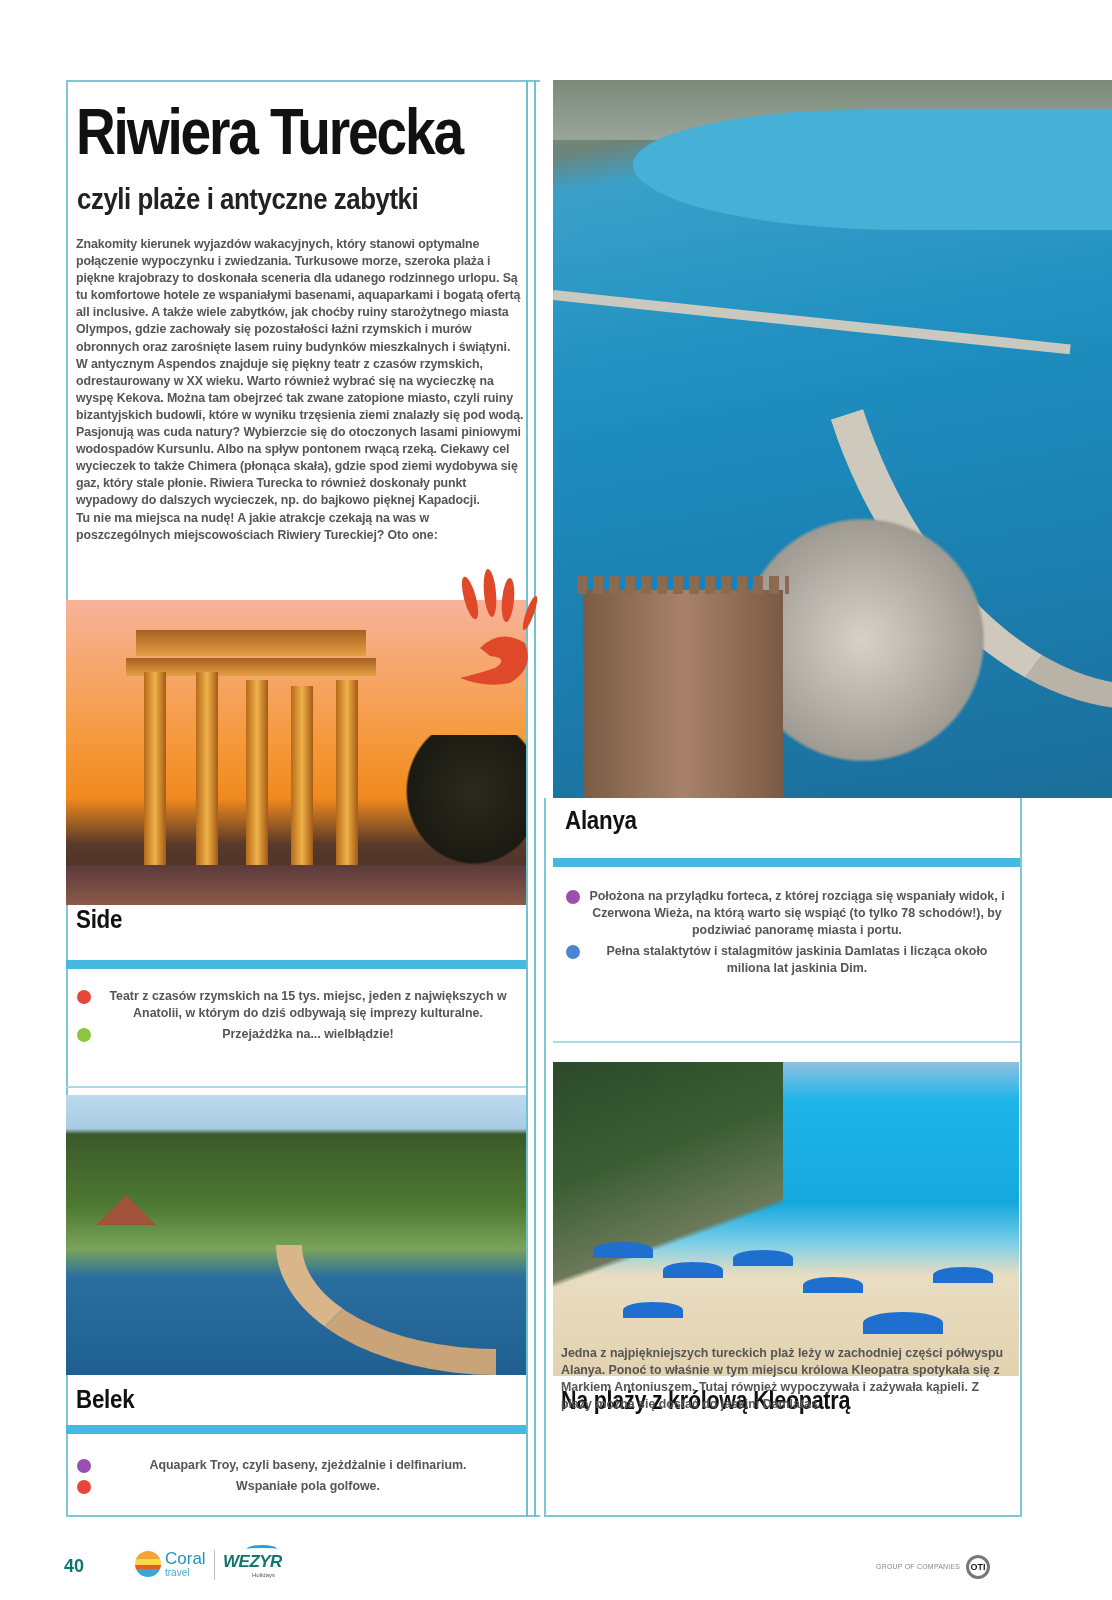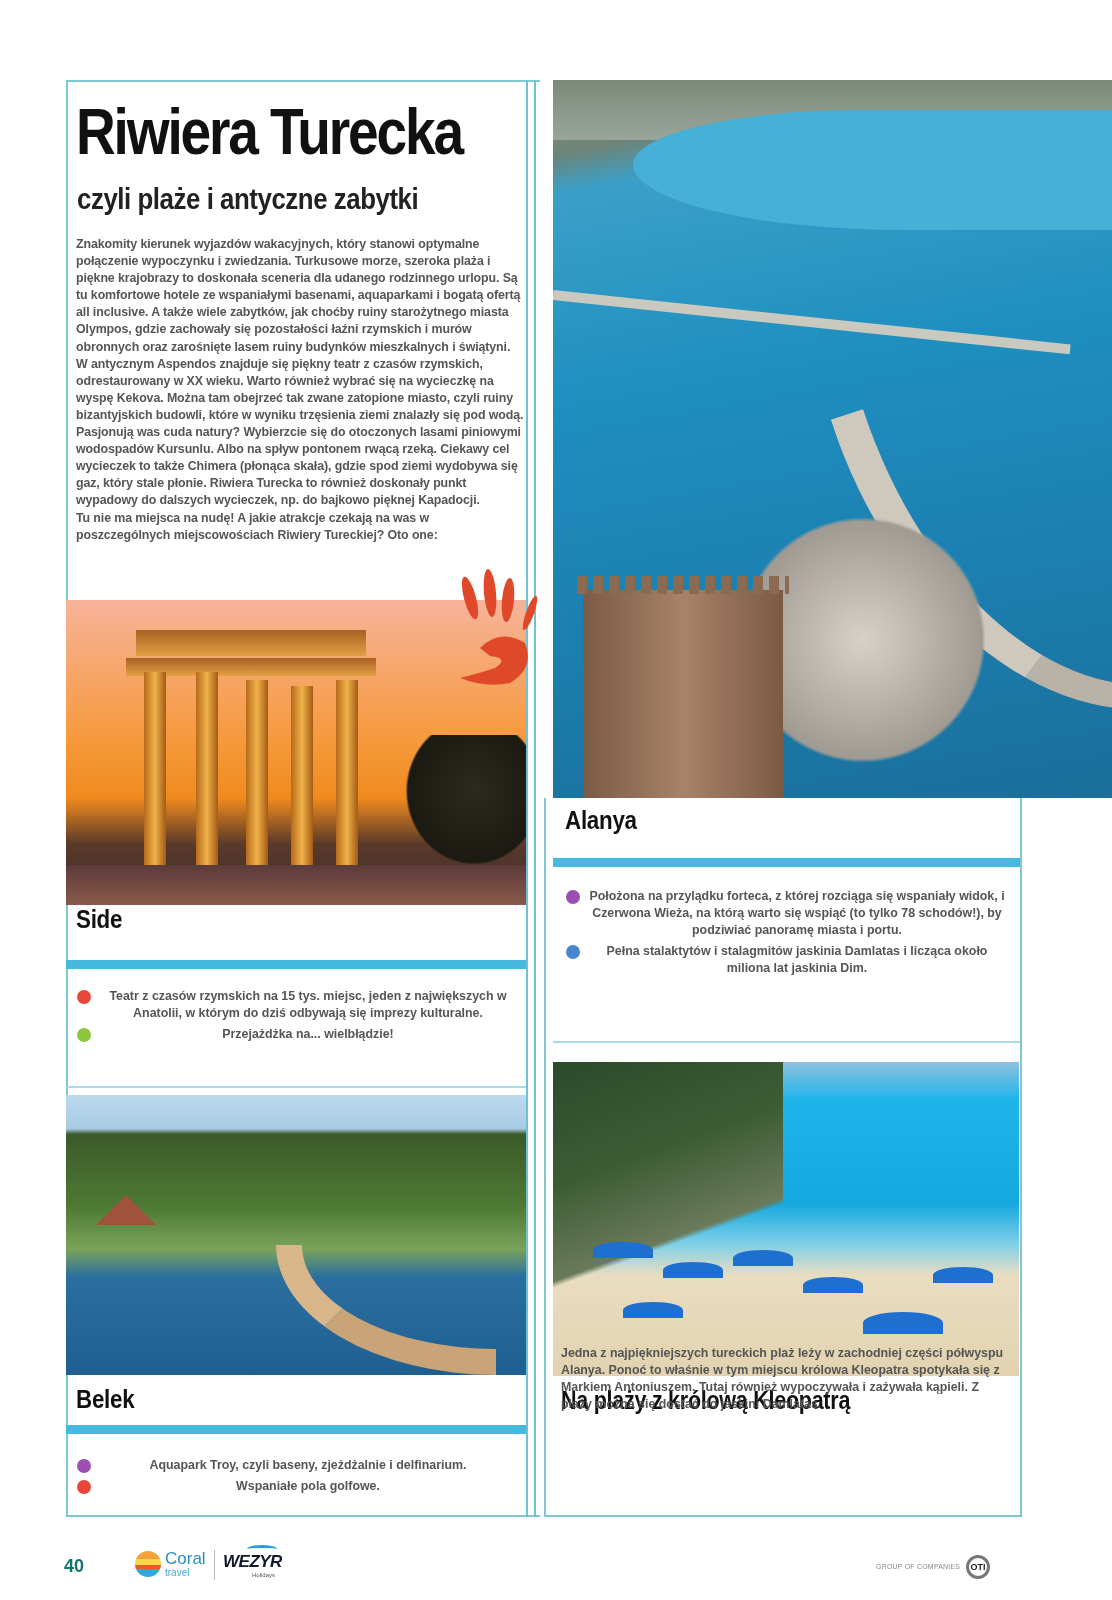--- a/index.html
+++ b/index.html
@@ -86,21 +86,21 @@
 
   .hand { position: absolute; left: 450px; top: 568px; width: 90px; height: 130px; }
 
   .page-number { position: absolute; left: 64px; top: 1556px; font-weight: bold; font-size: 18px; color: #0f766e; }
   .logo-coral { position: absolute; left: 135px; top: 1550px; display: flex; align-items: center; gap: 4px; }
   .coral-ball { width: 26px; height: 26px; border-radius: 50%;
     background: linear-gradient(180deg,#f4a33a 0%,#f4a33a 30%,#fbd74a 30%,#fbd74a 55%,#e85a2a 55%,#e85a2a 70%,#3aa6d8 70%); }
   .coral-text { font-size: 17px; color: #2a8fc0; line-height: 15px; }
   .coral-sub { font-size: 10px; color: #4aa5d0; display: block; line-height: 10px; }
   .logo-sep { position: absolute; left: 214px; top: 1550px; width: 1px; height: 30px; background: #bbb; }
-  .logo-wezyr { position: absolute; left: 223px; top: 1552px; font-weight: bold; font-style: italic; font-size: 17px; color: #0f172a; letter-spacing: -0.5px; }
+  .logo-wezyr { position: absolute; left: 223px; top: 1552px; font-weight: bold; font-style: italic; font-size: 17px; color: #0f766e; letter-spacing: -0.5px; }
   .wezyr-sub { position: absolute; left: 252px; top: 1572px; font-size: 6px; color: #555; }
   .wezyr-wave { position: absolute; left: 247px; top: 1545px; width: 30px; height: 8px; border-top: 3px solid #2a9fd6; border-radius: 50% 50% 0 0; }
   .oti-group { position: absolute; left: 876px; top: 1563px; font-size: 7px; color: #888; letter-spacing: 0.2px; }
   .oti-logo { position: absolute; left: 966px; top: 1555px; width: 24px; height: 24px; border-radius: 50%;
     border: 3px solid #777; font-size: 9px; font-weight: bold; color: #222; display: flex; align-items: center; justify-content: center; }
 </style>
 </head>
 <body>
 
 <div class="panel-left"></div>

